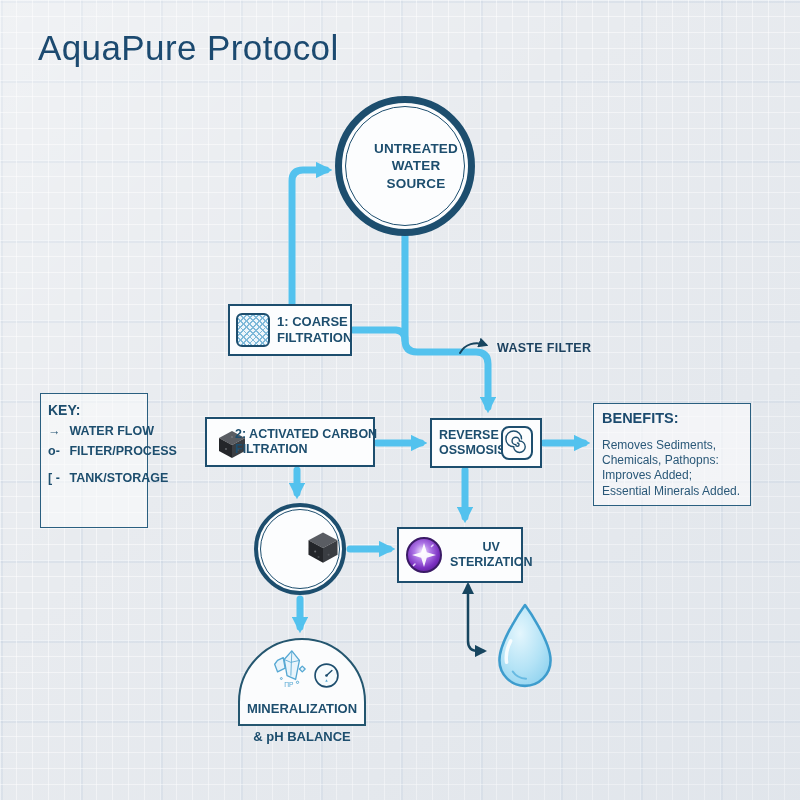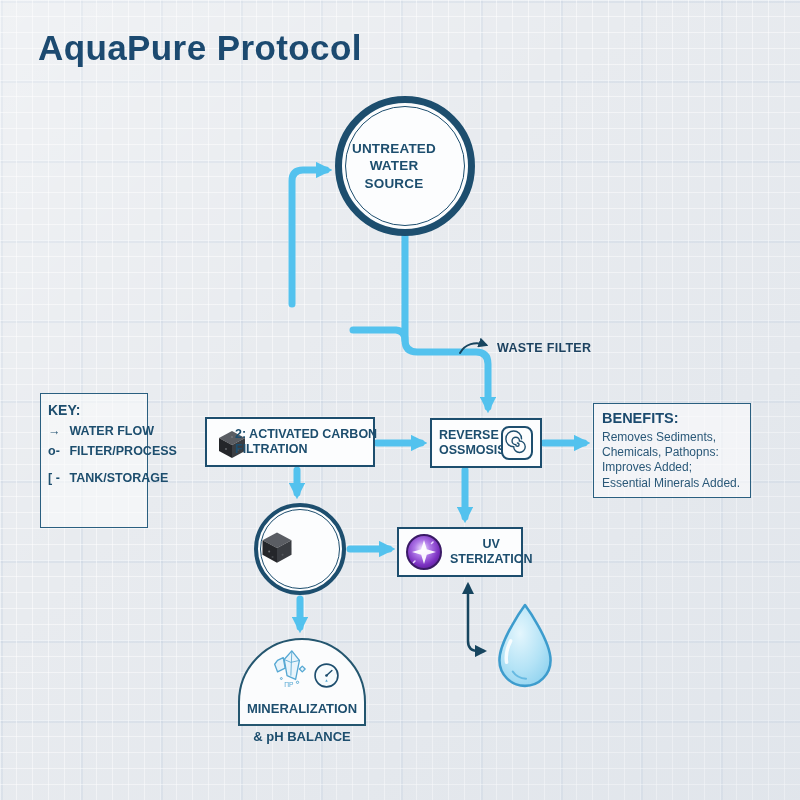--- a/index.html
+++ b/index.html
@@ -8,27 +8,27 @@
     background-color:#e8ebef;
     background-image:
       linear-gradient(rgba(255,255,255,.5) 1px, transparent 1px),
       linear-gradient(90deg, rgba(255,255,255,.5) 1px, transparent 1px),
       linear-gradient(rgba(176,196,214,.22) 3px, transparent 3px),
       linear-gradient(90deg, rgba(176,196,214,.22) 3px, transparent 3px);
     background-size:16px 16px,16px 16px,80px 80px,80px 80px;}
   .canvas::before{content:"";position:absolute;inset:0;z-index:0;pointer-events:none;
     background:linear-gradient(135deg, rgba(255,255,255,.35), rgba(255,255,255,0) 40%, rgba(198,209,222,.22));}
   .title{position:absolute;left:38px;top:28px;margin:0;z-index:2;
-    font-size:35px;font-weight:700;color:#1c4a70;letter-spacing:.4px;}
+    font-size:35px;font-weight:400;color:#1c4a70;letter-spacing:.4px;}
   svg.flow{position:absolute;left:0;top:0;z-index:1;}
   .node{position:absolute;z-index:2;box-sizing:border-box;color:#1d4e6e;}
   .box{background:#fcfdfe;border:2px solid #1d4e6e;display:flex;align-items:center;}
   .blabel{font-weight:700;color:#1d4e6e;line-height:1.2;}
   
-  .circle-node{border-radius:50%;background:#fcfdfe;display:flex;align-items:center;justify-content:flex-start;text-align:center;}
+  .circle-node{border-radius:50%;background:#fcfdfe;display:flex;align-items:center;justify-content:flex-end;text-align:center;}
   .circle-node::after{content:"";position:absolute;inset:3px;border:1.5px solid #1d4e6e;border-radius:50%;}
   .untreated{left:335px;top:96px;width:140px;height:140px;border:7px solid #1d4e6e;}
   .untreated .circ-label{font-size:13.5px;font-weight:700;max-width:104px;letter-spacing:.2px;line-height:1.3;}
   
   .coarse{left:228px;top:304px;width:124px;height:52px;gap:7px;padding:0 6px;}
   .coarse .blabel{font-size:13px;text-align:left;}
   .mesh{width:34px;height:34px;flex:0 0 auto;border:2px solid #1d4e6e;border-radius:6px;box-sizing:border-box;
     background-color:#eef6fb;
     background-image:repeating-linear-gradient(45deg,#7fb9d9 0 1.3px,transparent 1.3px 4.5px),
                      repeating-linear-gradient(-45deg,#7fb9d9 0 1.3px,transparent 1.3px 4.5px);}
@@ -48,27 +48,27 @@
     align-items:flex-start;justify-content:center;}
   .carbon .blabel{font-size:12.5px;white-space:nowrap;}
   
   .ro{left:430px;top:418px;width:112px;height:50px;justify-content:space-between;padding:0 7px;}
   .ro .blabel{font-size:12.5px;width:62px;text-align:left;}
   .spiral-wrap{width:34px;height:34px;border:2px solid #1d4e6e;border-radius:8px;box-sizing:border-box;
     background:#fcfdfe;display:flex;align-items:center;justify-content:center;}
   
   .benefits{left:593px;top:403px;width:158px;min-height:86px;border:1.5px solid #2a5f80;
     background:rgba(250,251,252,.65);padding:6px 8px;box-sizing:border-box;overflow:hidden;}
-  .benefits .b-title{font-size:14.5px;font-weight:700;color:#1b4a6e;margin-bottom:4px;}
+  .benefits .b-title{font-size:14.5px;font-weight:700;color:#1b4a6e;margin-bottom:12px;}
   .benefit-line{font-size:12px;color:#2a5878;line-height:1.27;white-space:nowrap;}
   
   .polish{left:254px;top:503px;width:92px;height:92px;border:4px solid #1d4e6e;}
   .polish::after{inset:2px;}
   
-  .uv{left:397px;top:527px;width:126px;height:50px;gap:6px;padding:0 5px;}
+  .uv{left:397px;top:527px;width:126px;height:56px;gap:6px;padding:0 5px;}
   .uv .blabel{font-size:12.5px;flex:1;text-align:center;}
   
   .arch{left:238px;top:638px;width:128px;height:88px;border:2px solid #24566f;border-radius:64px 64px 0 0;
     background:#fbfcfd;box-sizing:border-box;text-align:center;}
   .arch .icons-row{display:flex;align-items:flex-end;justify-content:center;gap:2px;margin-top:9px;height:40px;}
   .arch .blabel{font-size:13px;margin-top:12px;line-height:1.25;}
   
   .drop{left:492px;top:602px;width:66px;height:90px;}
   .pure-label{left:457px;top:700px;width:140px;text-align:center;font-size:13.5px;font-weight:700;
     color:#1d4260;line-height:1.3;letter-spacing:.2px;}
@@ -103,20 +103,24 @@
     <g stroke="#17455f" fill="none" stroke-linecap="round">
       <path stroke-width="2" d="M460,353 C465,344 475,341 486,345" marker-end="url(#mdark)"></path>
       <path stroke-width="2.5" d="M468,585 L468,641 Q468,651 478,651 L484,651" marker-start="url(#mdark)" marker-end="url(#mdark)"></path>
     </g>
   </svg>
 
   <div class="node circle-node untreated">
     <span class="circ-label">UNTREATED WATER SOURCE</span>
   </div>
 
+  <div class="node box coarse">
+    <span class="mesh"></span>
+    <span class="blabel">1: COARSE FILTRATION</span>
+  </div>
 
   <div class="node waste-label">WASTE FILTER</div>
 
   <div class="node keybox">
     <div class="key-title">KEY:</div>
     <div class="key-row">
       <span class="sym">→</span>
       <span>WATER FLOW</span>
     </div>
     <div class="key-row">

